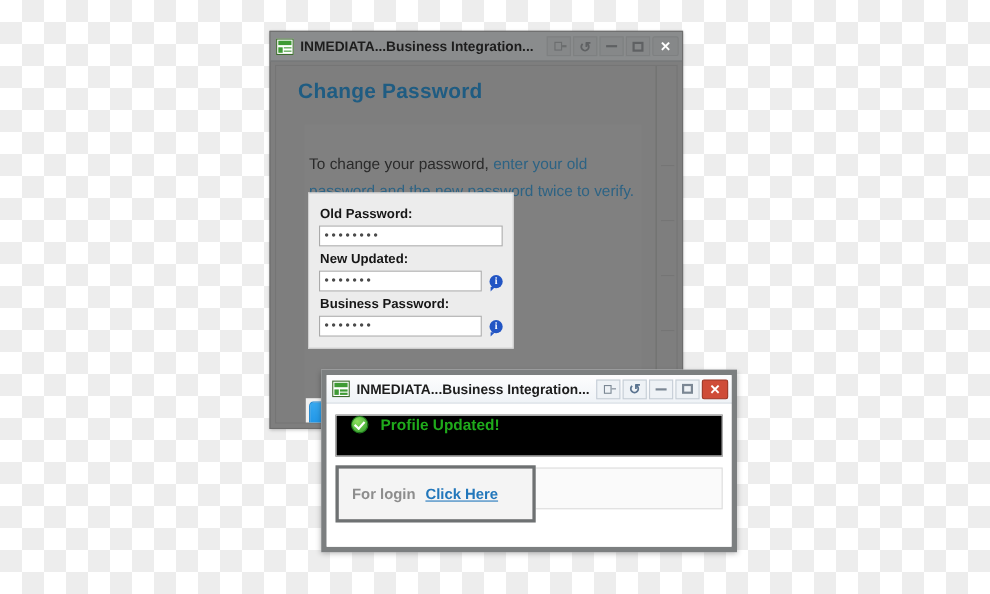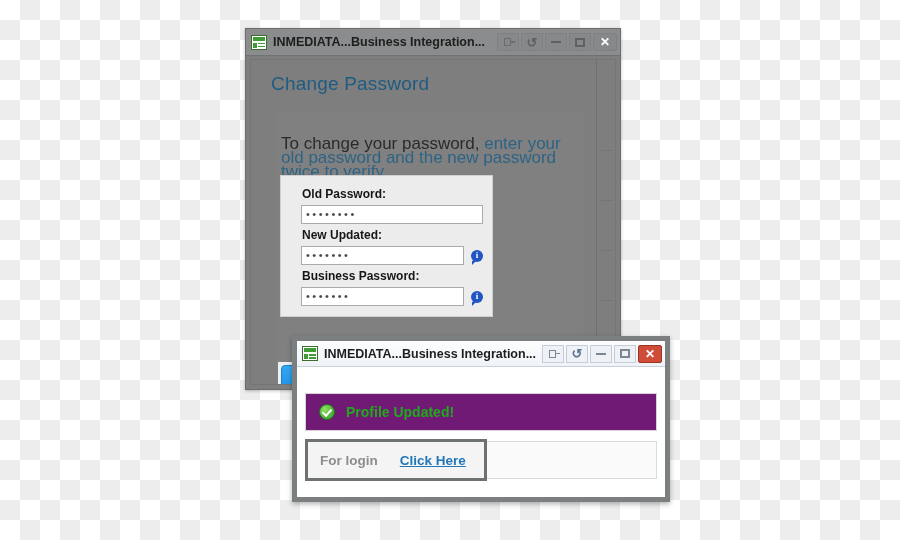--- a/index.html
+++ b/index.html
@@ -81,39 +81,39 @@
   .ic-refresh{font-size:13px;color:#5f6163;line-height:1;font-weight:bold;}
   #win-popup .ic-refresh{color:#5b7490;}
   .ic-min{width:10px;height:2px;background:#5f6163;}
   #win-popup .ic-min{background:#7b8794;}
   .ic-max{width:10px;height:9px;border:2px solid #5f6163;box-sizing:border-box;}
   #win-popup .ic-max{border-color:#7b8794;}
 
   
   .page-heading{
     position:absolute;left:20px;top:13px;
-    font-size:19px;font-weight:normal;color:#1f5c82;letter-spacing:.2px;
+    font-size:19px;font-weight:bold;color:#1f5c82;letter-spacing:.2px;
   }
 
   
   .content-block{
     position:absolute;left:26px;top:53px;right:14px;bottom:6px;
     background:#808080;
   }
   .instructions{
     position:absolute;left:4px;top:24px;width:304px;
-    font-size:17px;line-height:14px;color:#2a2a2a;
+    font-size:14px;line-height:24px;color:#2a2a2a;
   }
   .instructions .hl{color:#2d6384;}
 
   
   .form-panel{
-    position:absolute;left:3px;top:62px;width:213px;
+    position:absolute;left:3px;top:62px;width:187px;
     background:#ececec;border:1px solid #cfcfcf;
-    box-sizing:border-box;padding:7px 9px 10px 20px;
+    box-sizing:border-box;padding:7px 9px 10px 9px;
   }
   .field-label{font-size:12px;font-weight:bold;color:#161616;margin:4px 0 4px 1px;}
   .pw-row{display:flex;align-items:center;}
   .pw-input{
     width:182px;height:19px;background:#ffffff;border:1px solid #aaaaaa;
     box-sizing:border-box;font-size:11px;color:#4a4a4a;letter-spacing:2.5px;
     padding:0 4px;line-height:17px;overflow:hidden;white-space:nowrap;
   }
   .info-icon{
     width:12px;height:12px;margin-left:7px;background:#2255c4;border-radius:50%;
@@ -149,46 +149,46 @@
     height:26px;background:linear-gradient(#fdfdfe,#eff3f7);
     border-bottom:1px solid #c9d2da;
     display:flex;align-items:center;box-sizing:border-box;padding:0 2px 0 5px;
   }
   #win-popup .title-text{
     font-size:12.5px;font-weight:bold;color:#1d1d1d;margin-left:6px;white-space:nowrap;
   }
   #win-popup .body{position:absolute;left:0;top:26px;right:0;bottom:0;background:#ffffff;padding:10px 8px;box-sizing:border-box;}
 
   .alert-box{
-    height:38px;border:1px solid #d5d5d5;background:#701a75;
-    display:flex;align-items:center;padding-left:13px;box-sizing:border-box;margin-top:16px;
+    height:38px;border:1px solid #d5d5d5;background:#000000;
+    display:flex;align-items:flex-start;padding-left:13px;box-sizing:border-box;
   }
   .check-icon{
     width:14px;height:14px;border-radius:50%;
     background:radial-gradient(circle at 35% 30%,#8ee05e,#2e9b2b);
     border:1px solid #1f7a1d;position:relative;flex:0 0 auto;
   }
   .check-icon:after{
     content:"";position:absolute;left:3.5px;top:2px;width:3.5px;height:7px;
     border:solid #ffffff;border-width:0 2px 2px 0;transform:rotate(42deg);
   }
   .alert-text{margin-left:11px;font-size:14px;font-weight:bold;color:#1faa1b;}
 
   .login-row{position:relative;margin-top:8px;height:42px;}
   .login-row .backpanel{
     position:absolute;left:0;top:2px;right:0;height:38px;
     border:1px solid #dcdcdc;background:#fafafa;box-sizing:border-box;
   }
   .login-box{
-    position:absolute;left:0;top:0;width:182px;height:42px;
+    position:absolute;left:0;top:0;width:182px;height:52px;
     border:3px solid #6e7172;background:#f4f4f4;box-sizing:border-box;
     display:flex;align-items:center;padding-left:12px;
   }
   .login-label{font-size:13.5px;color:#8d8d8d;font-weight:bold;}
-  .login-link{font-size:13.5px;color:#2277bb;font-weight:bold;text-decoration:underline;margin-left:22px;}
+  .login-link{font-size:13.5px;color:#2277bb;font-weight:bold;text-decoration:underline;margin-left:9px;}
 </style>
 </head>
 <body>
 
 <div id="win-change">
 
   <div class="titlebar">
     <span class="app-icon">
       <span class="bar"></span>
         <span class="l1"></span>

